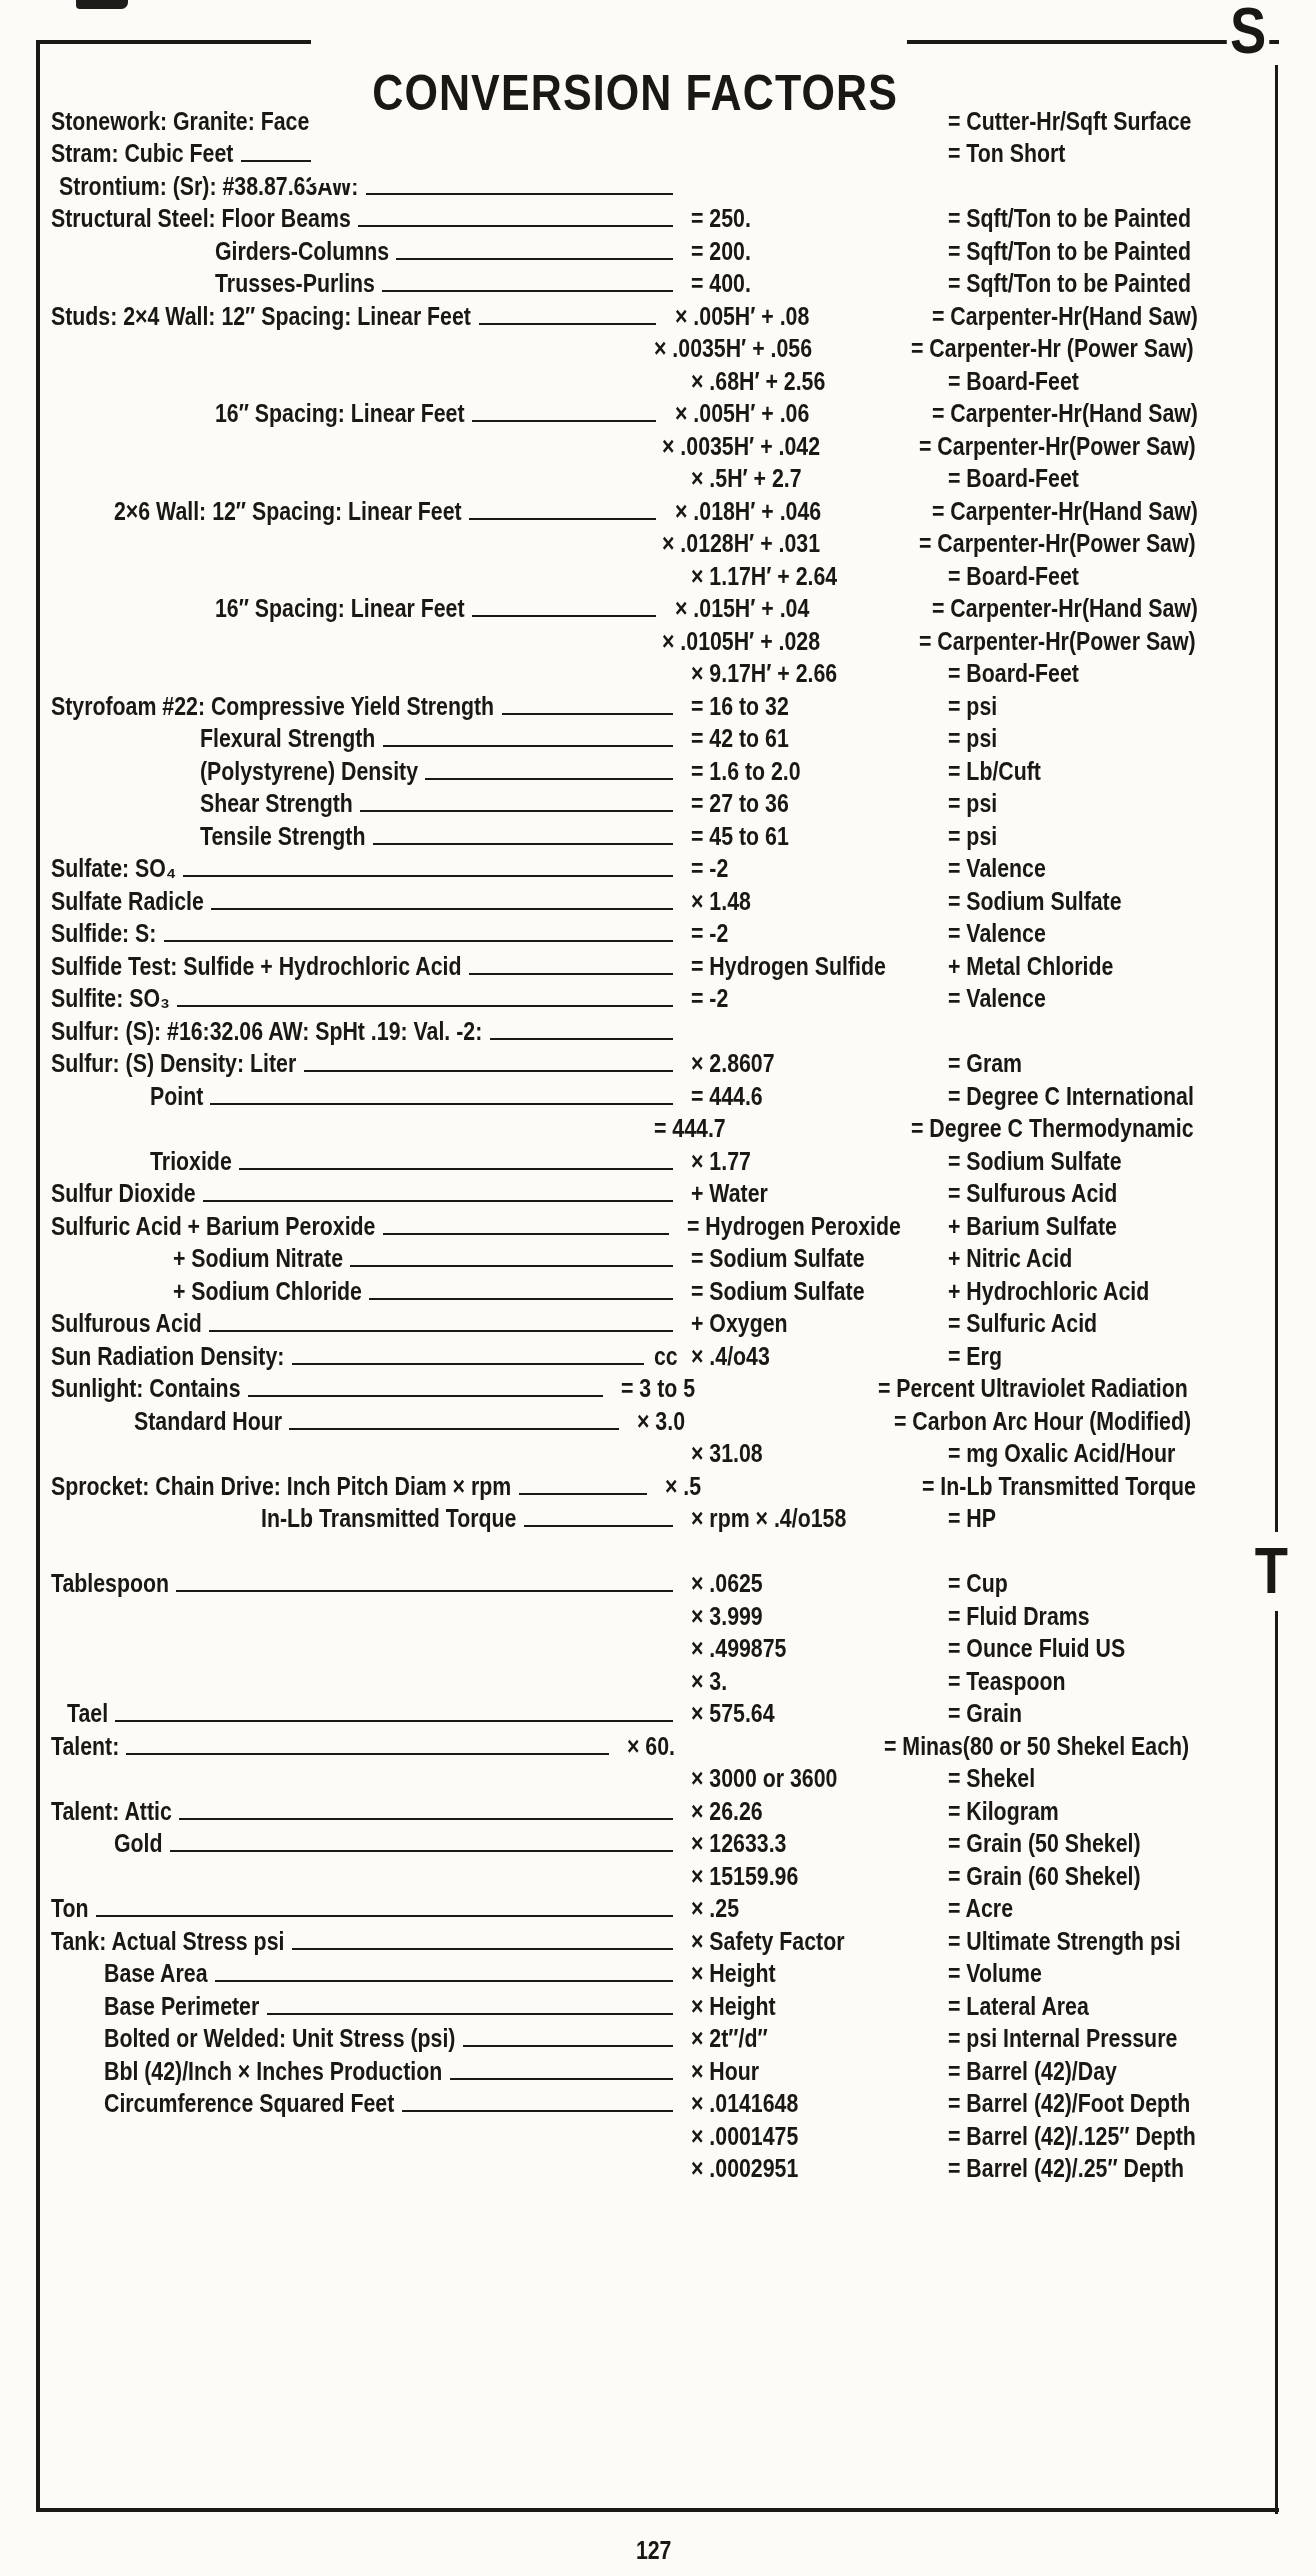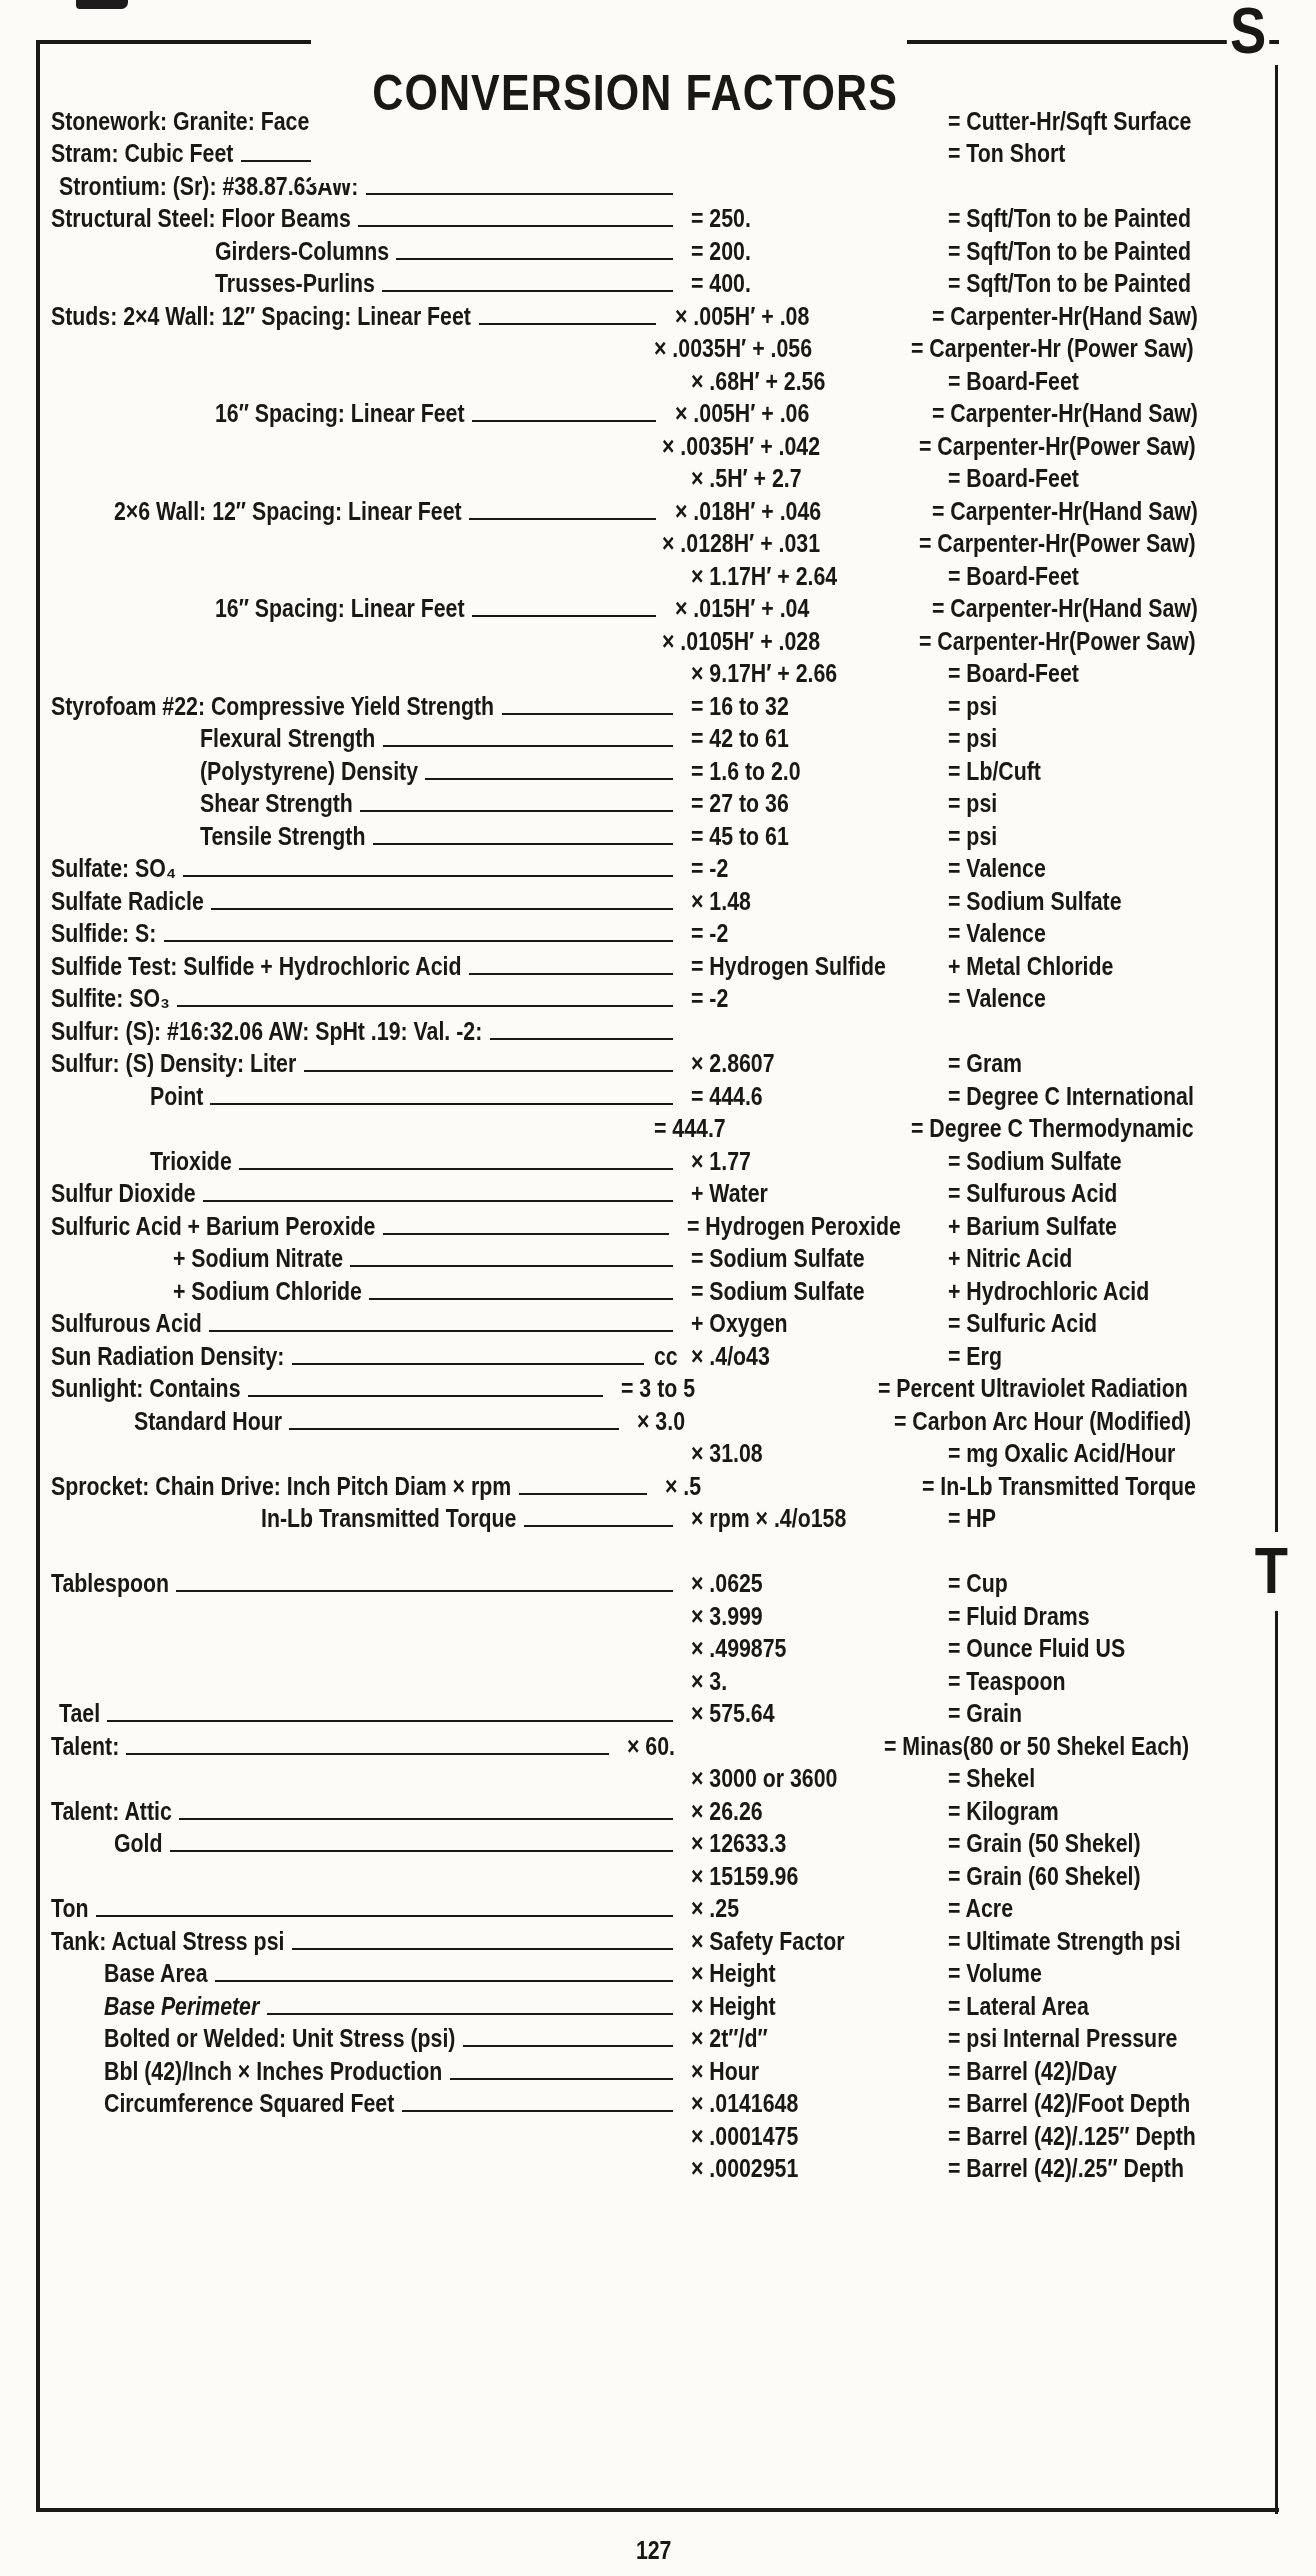--- a/index.html
+++ b/index.html
@@ -513,21 +513,21 @@
       <div class="row noleader">
     <span class="label" style="margin-left: 0px; width: 0px;"><span class="txt"></span></span>
     <span class="leader">
           <span class="leader-line"></span>
           <span class="suffix txt"></span>
         </span>
     <span class="mid"><span class="txt">× 3.</span></span>
     <span class="right"><span class="txt">= Teaspoon</span></span>
   </div>
       <div class="row">
-    <span class="label" style="margin-left: 8px; width: 41px;"><span class="txt">Tael</span></span>
+    <span class="label" style="margin-left: 16px; width: 41px;"><span class="txt">Tael</span></span>
     <span class="leader">
           <span class="leader-line"></span>
           <span class="suffix txt"></span>
         </span>
     <span class="mid"><span class="txt">× 575.64</span></span>
     <span class="right"><span class="txt">= Grain</span></span>
   </div>
       <div class="row">
     <span class="label" style="margin-left: 0px; width: 68px;"><span class="txt">Talent:</span></span>
     <span class="leader">
@@ -594,21 +594,21 @@
       <div class="row">
     <span class="label" style="margin-left: 53px; width: 104px;"><span class="txt">Base Area</span></span>
     <span class="leader">
           <span class="leader-line"></span>
           <span class="suffix txt"></span>
         </span>
     <span class="mid"><span class="txt">× Height</span></span>
     <span class="right"><span class="txt">= Volume</span></span>
   </div>
       <div class="row">
-    <span class="label" style="margin-left: 53px; width: 156px; font-style: italic;"><span class="txt">Base Perimeter</span></span>
+    <span class="label" style="margin-left: 53px; width: 156px;"><span class="txt">Base Perimeter</span></span>
     <span class="leader">
           <span class="leader-line"></span>
           <span class="suffix txt"></span>
         </span>
     <span class="mid"><span class="txt">× Height</span></span>
     <span class="right"><span class="txt">= Lateral Area</span></span>
   </div>
       <div class="row">
     <span class="label" style="margin-left: 53px; width: 352px;"><span class="txt">Bolted or Welded: Unit Stress (psi)</span></span>
     <span class="leader">

